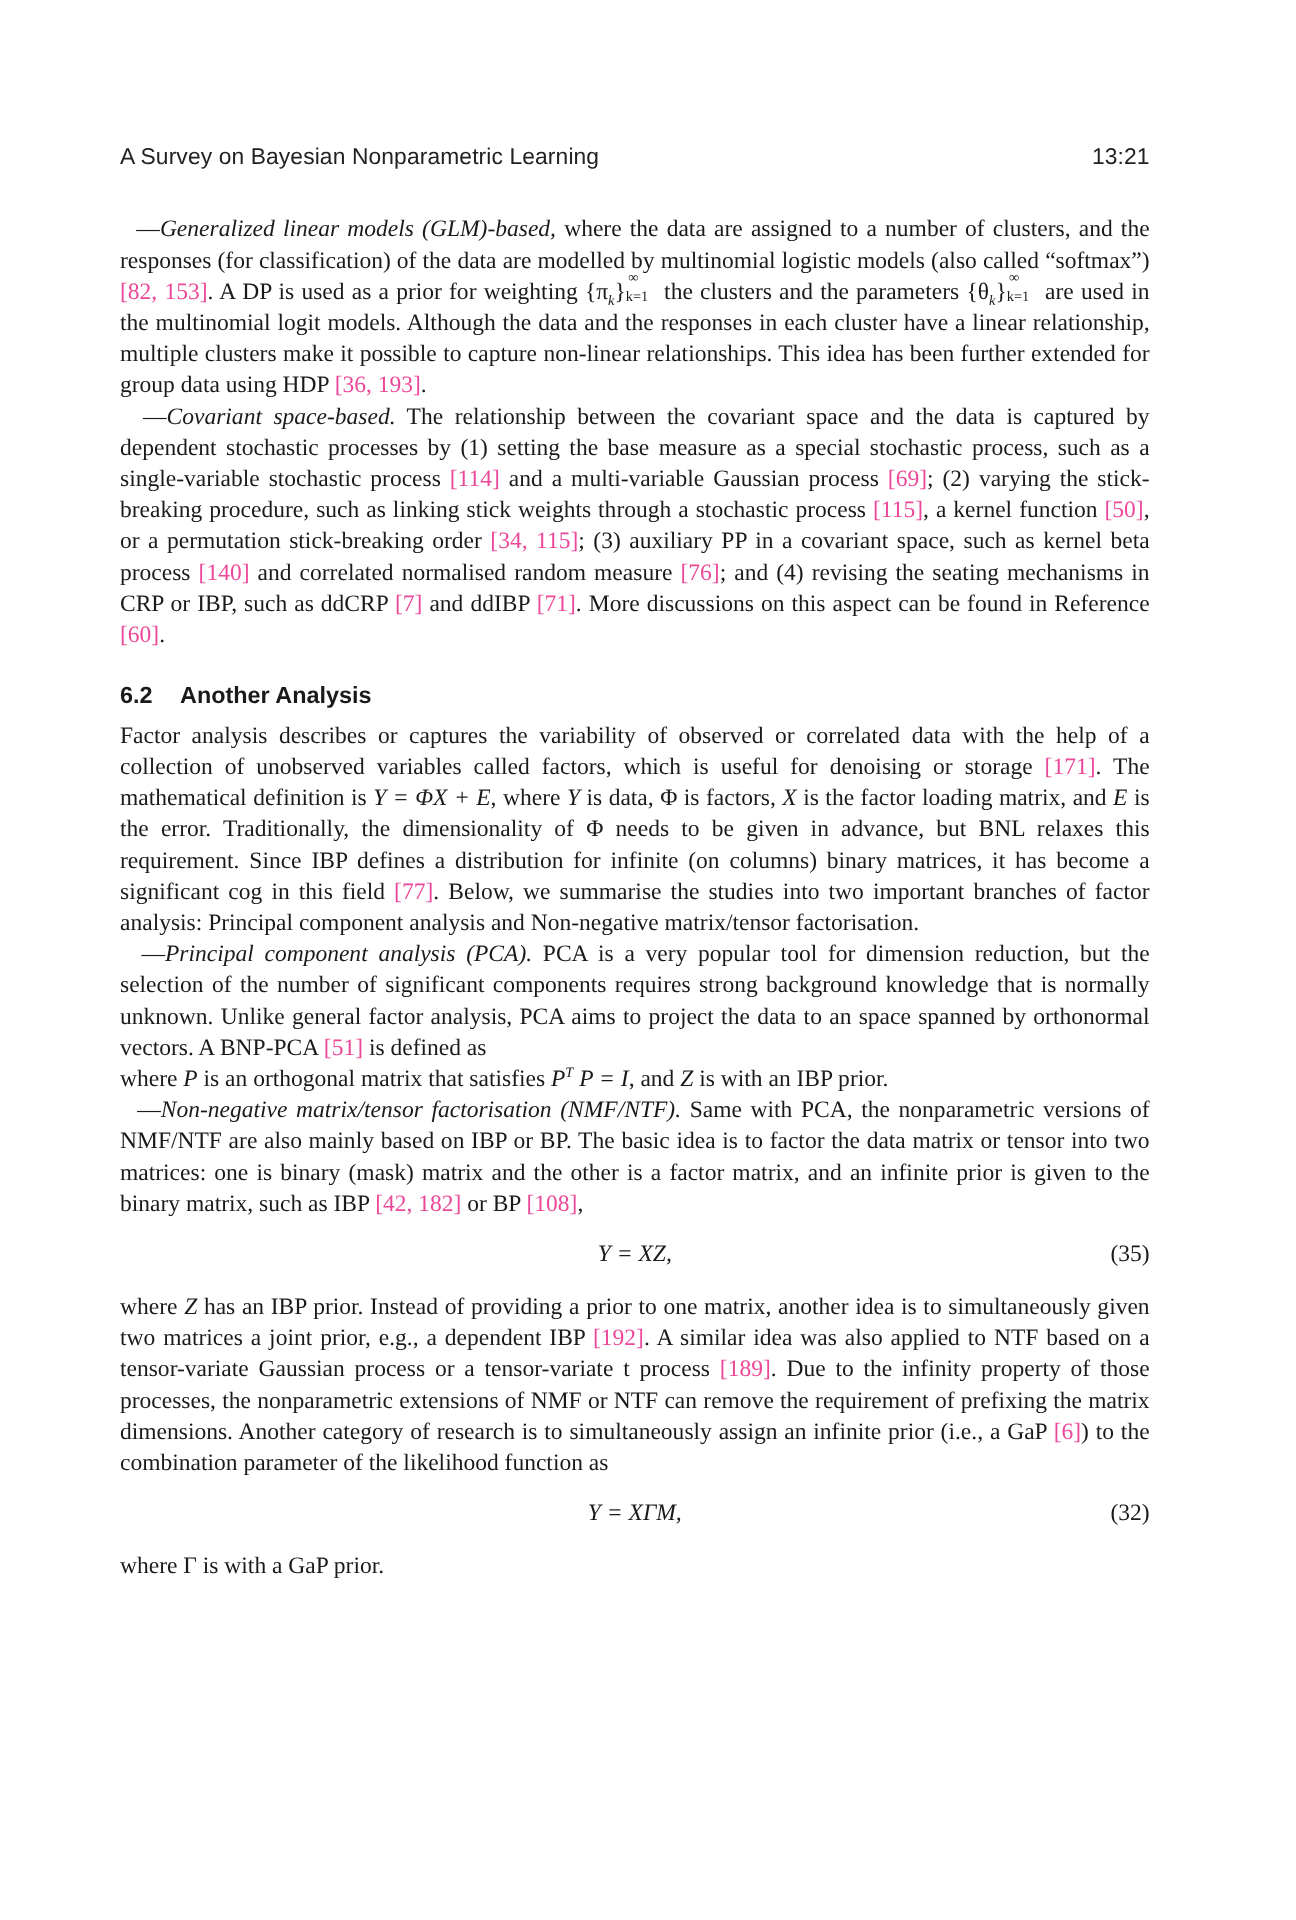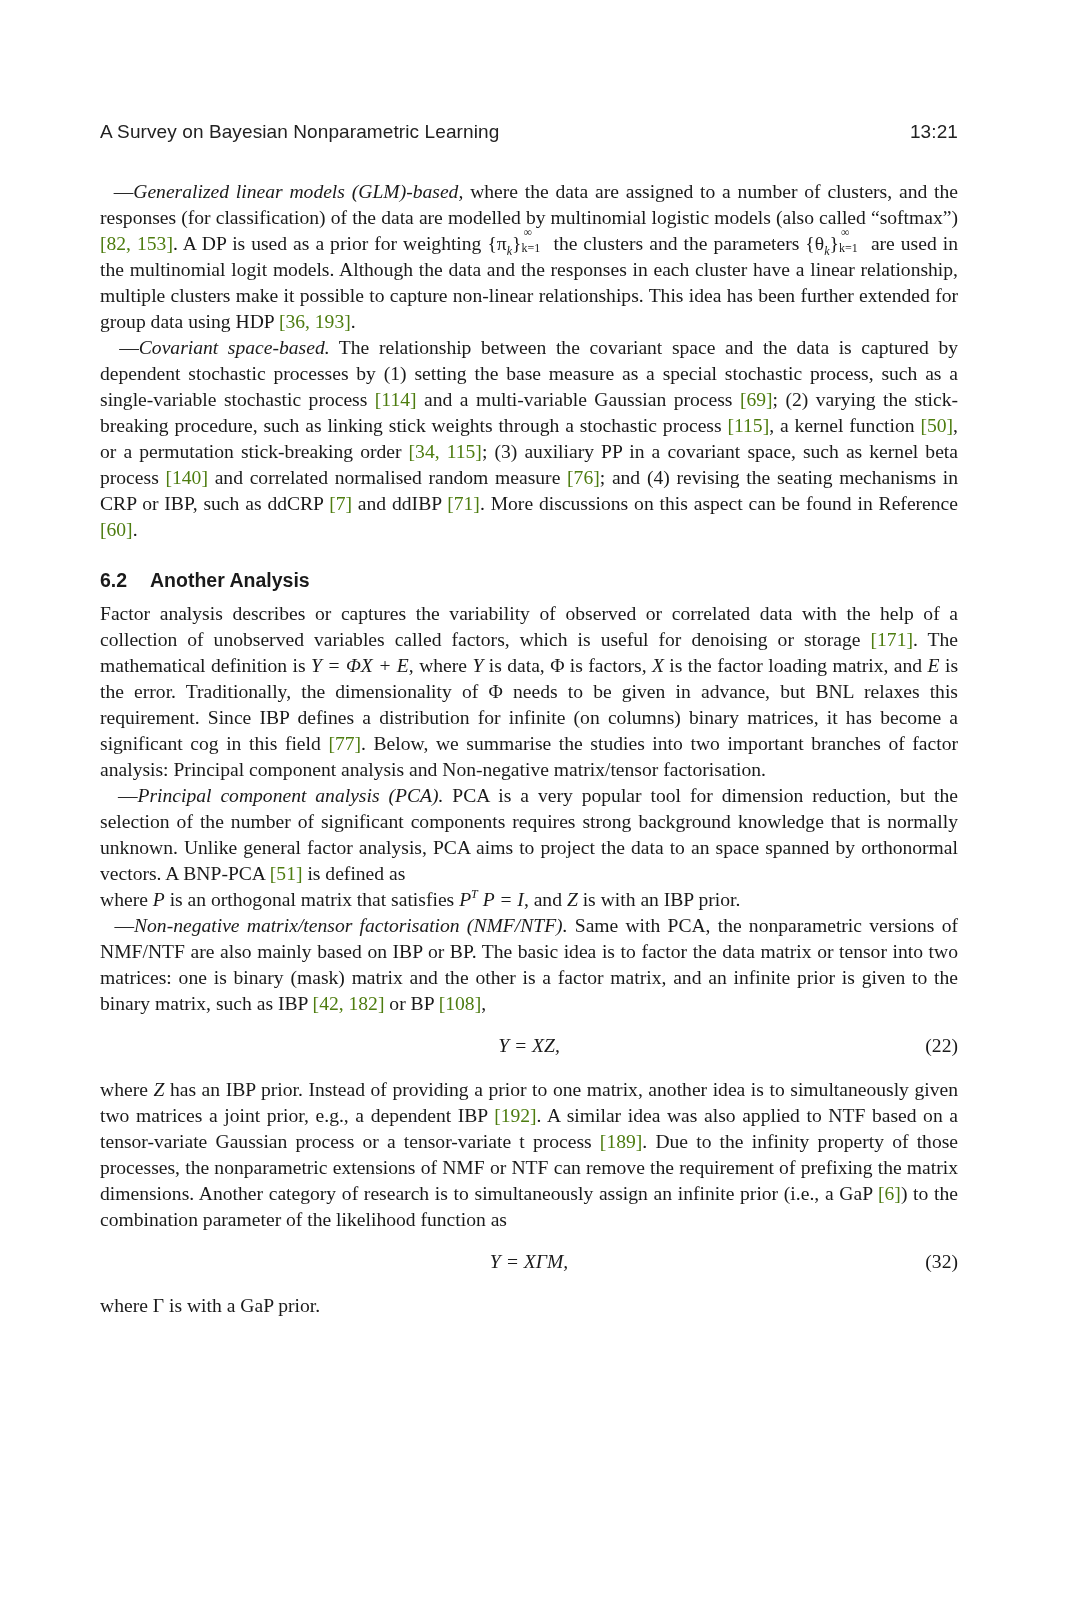--- a/index.html
+++ b/index.html
@@ -7,21 +7,21 @@
          font-family: "Liberation Serif", "DejaVu Serif", serif; color: #1a1a1a; }
   .page { position: absolute; left: 0; top: 4px; width: 1080px; height: 1600px; }
   .running-head { position: absolute; left: 100px; top: 117px; width: 858px;
                   display: flex; justify-content: space-between;
                   font-family: "Liberation Sans", "DejaVu Sans", sans-serif;
                   font-size: 19px; color: #222; letter-spacing: 0.1px; }
   .body { position: absolute; left: 100px; top: 175px; width: 858px;
           font-size: 19.6px; line-height: 26px; text-align: justify; }
   .body p { margin: 0; }
   em, .it { font-style: italic; }
-  .cite { color: #4d7c0f; margin-top: 10px; }
+  .cite { color: #ec4899; margin-top: 10px; }
   .sup { font-size: 12px; vertical-align: super; line-height: 0; }
   .sub { font-size: 12px; vertical-align: sub; line-height: 0; }
   .supsub { display: inline-block; position: relative; width: 26px; height: 10px; }
   .supsub .s1 { position: absolute; left: 2px; top: -14px; font-size: 12px; line-height: 12px; }
   .supsub .s2 { position: absolute; left: 0; top: 2px; font-size: 12px; line-height: 12px; }
   .section-heading { font-family: "Liberation Sans", "DejaVu Sans", sans-serif; font-weight: bold;
                      font-size: 19.5px; margin: 24px 0 8px 0; line-height: 26px; color: #1a1a1a; }
   .section-heading .num { display: inline-block; width: 50px; }
   .equation { position: relative; height: 26px; margin: 16px 0 18px 0; }
   .equation .eq-body { position: absolute; left: 0; right: 0; text-align: center; font-style: italic; }
@@ -51,21 +51,21 @@
 
     <p>&nbsp;&nbsp;<span>—</span><span class="it">Principal component analysis (PCA).</span><span> PCA is a very popular tool for dimension reduction, but the selection of the number of significant components requires strong background knowledge that is normally unknown. Unlike general factor analysis, PCA aims to project the data to an space spanned by orthonormal vectors. A BNP-PCA </span><a class="cite">[51]</a><span> is defined as</span></p>
 
 
     <p><span>where </span><span class="it">P</span><span> is an orthogonal matrix that satisfies </span><span class="it">P</span><span class="sup it">T</span>&nbsp;<span class="it">P = I</span><span>, and </span><span class="it">Z</span><span> is with an IBP prior.</span></p>
 
     <p>&nbsp;&nbsp;<span>—</span><span class="it">Non-negative matrix/tensor factorisation (NMF/NTF).</span><span> Same with PCA, the nonparametric versions of NMF/NTF are also mainly based on IBP or BP. The basic idea is to factor the data matrix or tensor into two matrices: one is binary (mask) matrix and the other is a factor matrix, and an infinite prior is given to the binary matrix, such as IBP </span><a class="cite">[42, 182]</a><span> or BP </span><a class="cite">[108]</a><span>,</span></p>
 
     <div class="equation">
       <span class="eq-body">Y = XZ,</span>
-      <span class="eq-num">(22)</span>
+      <span class="eq-num">(35)</span>
     </div>
 
     <p><span>where </span><span class="it">Z</span><span> has an IBP prior. Instead of providing a prior to one matrix, another idea is to simultaneously given two matrices a joint prior, e.g., a dependent IBP </span><a class="cite">[192]</a><span>. A similar idea was also applied to NTF based on a tensor-variate Gaussian process or a tensor-variate t process </span><a class="cite">[189]</a><span>. Due to the infinity property of those processes, the nonparametric extensions of NMF or NTF can remove the requirement of prefixing the matrix dimensions. Another category of research is to simultaneously assign an infinite prior (i.e., a GaP </span><a class="cite">[6]</a><span>) to the combination parameter of the likelihood function as</span></p>
 
     <div class="equation">
       <span class="eq-body">Y = XΓM,</span>
       <span class="eq-num">(32)</span>
     </div>
 
     <p>where Γ is with a GaP prior.</p>

